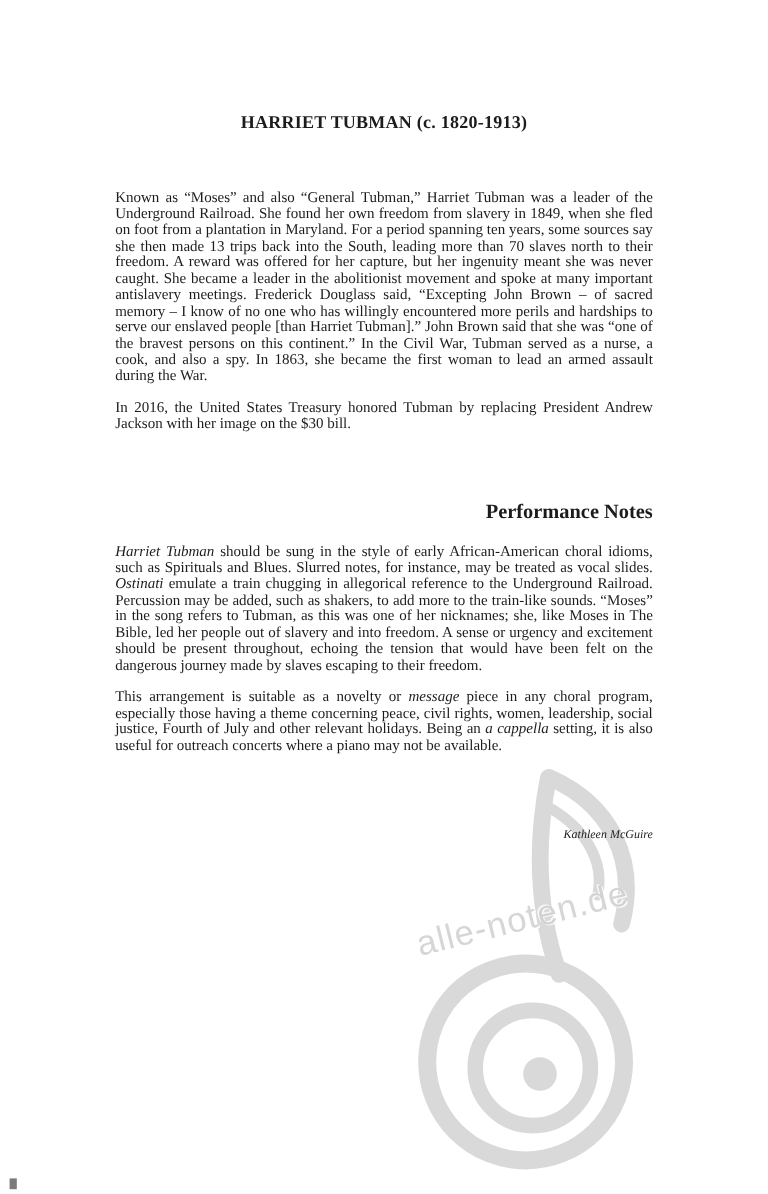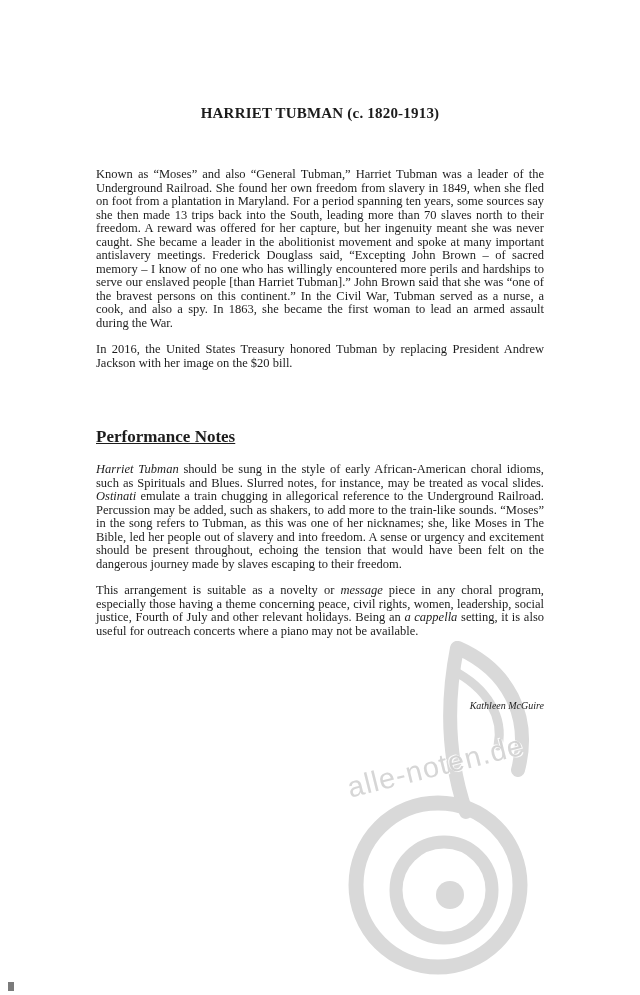--- a/index.html
+++ b/index.html
@@ -9,43 +9,42 @@
     height: 995px;
     margin: 0 auto;
     background: #ffffff;
     overflow: hidden;
     font-family: "Liberation Serif", "DejaVu Serif", serif;
     color: #1c1c1c;
   }
   .content {
     position: absolute;
     left: 96px;
-    top: 10px;
+    top: 0;
     width: 448px;
   }
   .doc-title {
     margin: 95px 0 0 0;
     text-align: center;
     font-size: 15px;
     font-weight: bold;
     letter-spacing: 0.2px;
   }
   p.body-par {
     margin: 13px 0 0 0;
     font-size: 12.5px;
     line-height: 13.5px;
     text-align: justify;
   }
   p.first-par { margin-top: 46px; }
   .section-heading {
     margin: 57px 0 0 0;
-    text-align: left;
+    text-align: right;
     font-size: 17px;
     font-weight: bold;
-    text-decoration: underline;
   }
   p.notes-first { margin-top: 16px; }
   .attribution {
     margin: 62px 0 0 0;
     text-align: right;
     font-size: 10px;
     font-style: italic;
   }
   
   .watermark {
@@ -100,21 +99,21 @@
     </svg>
   </div>
   <div class="watermark-text">alle-noten.de</div>
 
   <div class="content">
 
     <h1 class="doc-title">HARRIET TUBMAN (c. 1820-1913)</h1>
 
     <p class="body-par first-par"><span>Known as “Moses” and also “General Tubman,” Harriet Tubman was a leader of the Underground Railroad. She found her own freedom from slavery in 1849, when she fled on foot from a plantation in Maryland. For a period spanning ten years, some sources say she then made 13 trips back into the South, leading more than 70 slaves north to their freedom. A reward was offered for her capture, but her ingenuity meant she was never caught. She became a leader in the abolitionist movement and spoke at many important antislavery meetings. Frederick Douglass said, “Excepting John Brown – of sacred memory – I know of no one who has willingly encountered more perils and hardships to serve our enslaved people [than Harriet Tubman].” John Brown said that she was “one of the bravest persons on this continent.” In the Civil War, Tubman served as a nurse, a cook, and also a spy. In 1863, she became the first woman to lead an armed assault during the War.</span></p>
 
-    <p class="body-par"><span>In 2016, the United States Treasury honored Tubman by replacing President Andrew Jackson with her image on the $20 bill.</span></p>
+    <p class="body-par"><span>In 2016, the United States Treasury honored Tubman by replacing President Andrew Jackson with her image on the $30 bill.</span></p>
 
     <h2 class="section-heading">Performance Notes</h2>
 
     <p class="body-par notes-first"><i>Harriet Tubman</i><span> should be sung in the style of early African-American choral idioms, such as Spirituals and Blues. Slurred notes, for instance, may be treated as vocal slides. </span><i>Ostinati</i><span> emulate a train chugging in allegorical reference to the Underground Railroad. Percussion may be added, such as shakers, to add more to the train-like sounds. “Moses” in the song refers to Tubman, as this was one of her nicknames; she, like Moses in The Bible, led her people out of slavery and into freedom. A sense or urgency and excitement should be present throughout, echoing the tension that would have been felt on the dangerous journey made by slaves escaping to their freedom.</span></p>
 
     <p class="body-par"><span>This arrangement is suitable as a novelty or </span><i>message</i><span> piece in any choral program, especially those having a theme concerning peace, civil rights, women, leadership, social justice, Fourth of July and other relevant holidays. Being an </span><i>a cappella</i><span> setting, it is also useful for outreach concerts where a piano may not be available.</span></p>
 
     <div class="attribution">Kathleen McGuire</div>
 
   </div>

